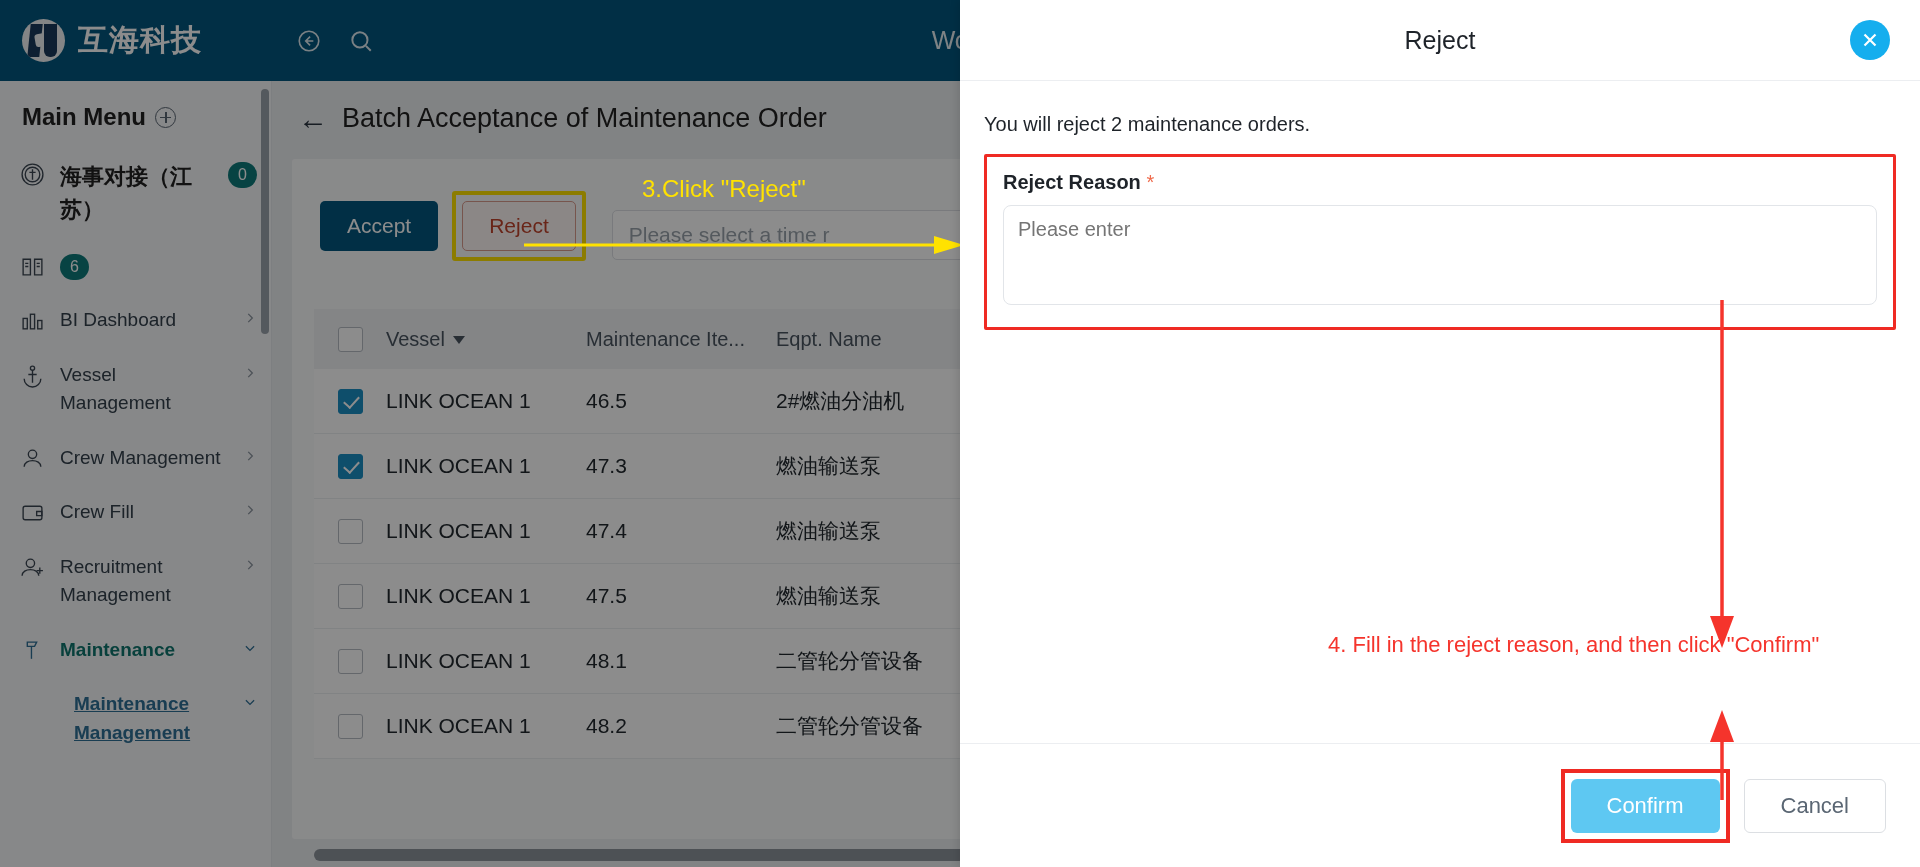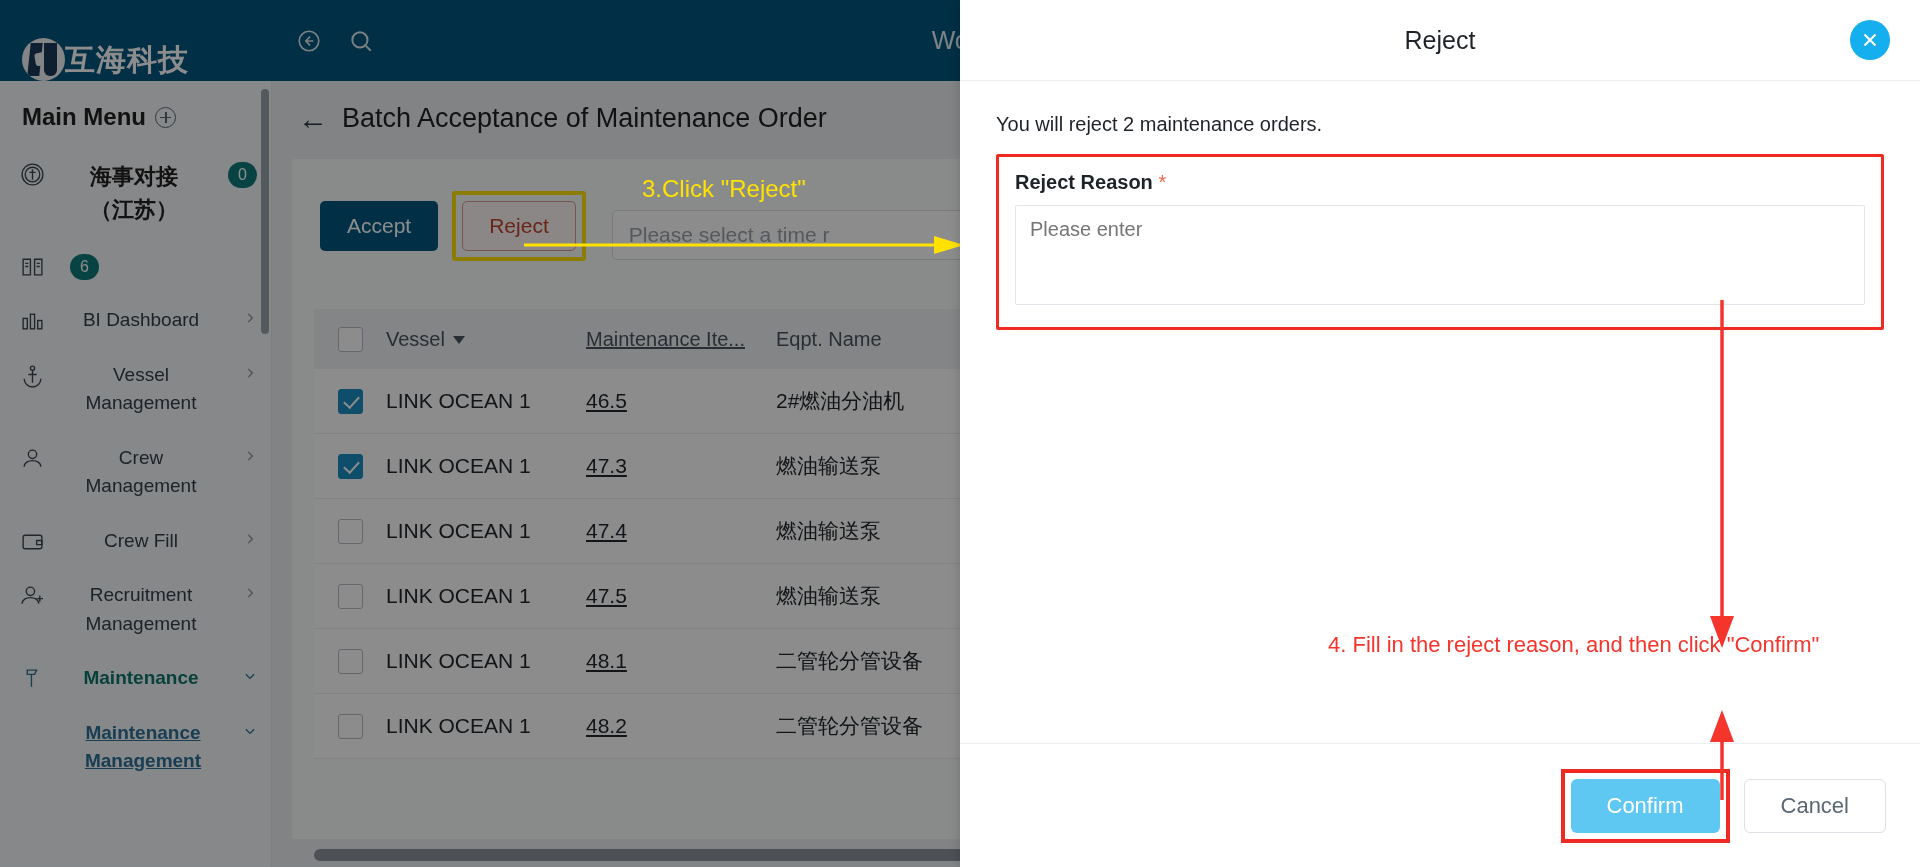--- a/index.html
+++ b/index.html
@@ -25,21 +25,21 @@
   
   .topbar {
     position: absolute; top: 0; left: 0;
     width: 1920px; height: 81px;
     background: #03577e;
     display: flex; align-items: center;
     z-index: 5;
   }
   .brand {
     width: 272px; height: 81px;
-    display: flex; align-items: flex-end; 
+    display: flex; align-items: center; gap: 13px;
     padding-left: 22px;
   }
   .brand-logo {
     width: 43px; height: 43px; border-radius: 50%;
     background: #f1f3f4;
     position: relative; overflow: hidden;
     flex: none;
   }
   .brand-logo::before {
     content: ""; position: absolute;
@@ -101,23 +101,22 @@
   }
   .plus-circle::before, .plus-circle::after {
     content:""; position:absolute; background:#5a6673;
   }
   .plus-circle::before { left:4px; top:9px; width:11px; height:1.6px; }
   .plus-circle::after  { top:4px; left:9px; height:11px; width:1.6px; }
 
   .nav-item {
     display: flex; align-items: flex-start;
     padding: 13px 14px 13px 18px;
-    gap: 24px; position: relative;
+    gap: 14px; position: relative;
     min-height: 52px;
-    text-align: center;
   }
   .nav-ico {
     width: 28px; flex: none;
     display: flex; align-items: center; justify-content: center;
     color: #3b4652; padding-top: 2px;
   }
   .nav-ico svg { width: 25px; height: 25px; }
   .nav-label {
     font-size: 19px; color: #33404c; line-height: 1.5;
     flex: 1; padding-right: 6px;
@@ -198,21 +197,21 @@
     font-size: 20px; color: #4a5560;
   }
   .tbl-row {
     display: flex; align-items: center;
     height: 65px; border-bottom: 1px solid #eceef1;
     font-size: 21px; color: #22282e;
     background: #fff;
   }
   .c-chk { width: 72px; display:flex; align-items:center; justify-content:center; }
   .c-vessel { width: 200px; }
-  .c-item { width: 190px; text-decoration: underline; }
+  .c-item { width: 190px; }
   .c-eqpt { width: 225px; }
   .c-more { width: 140px; }
   .chk {
     width: 25px; height: 25px; border: 1.6px solid #b6bcc4;
     border-radius: 3px; background: #fff;
   }
   .chk.on {
     background: #1a8ec4; border-color: #1a8ec4;
     position: relative;
   }
@@ -259,36 +258,36 @@
   .modal-title { font-size: 25px; color: #1e2329; }
   .modal-close {
     position: absolute; right: 30px; top: 20px;
     width: 40px; height: 40px; border-radius: 50%;
     background: #15aeee; color: #fff;
     display: flex; align-items: center; justify-content: center;
     cursor: pointer;
   }
   .modal-close svg { width: 22px; height: 22px; }
 
-  .modal-body { flex: 1; position: relative; padding: 24px 36px 0; }
+  .modal-body { flex: 1; position: relative; padding: 24px 24px 0; }
   .modal-note { font-size: 20px; color: #1e2329; padding: 8px 0 18px 0; }
 
   .field-box {
     border: 3px solid #ef2a23;
     border-radius: 2px;
     padding: 14px 16px 18px;
   }
   .field-label {
     font-size: 20px; font-weight: 700; color: #1e2329;
     margin-bottom: 11px;
   }
   .req { color: #ef6a4b; font-weight: 400; }
   .textarea {
     width: 100%; height: 100px;
-    border: 1px solid #e2e5e9; border-radius: 2px;
+    border: 1px solid #e2e5e9; border-radius: 8px;
     background: #fff; padding: 12px 14px;
     font-size: 20px; color: #b0b6bd;
     font-family: "Liberation Sans", sans-serif;
     resize: none; outline: none;
   }
 
   .modal-foot {
     height: 124px; border-top: 1px solid #eceef1;
     display: flex; align-items: center; justify-content: flex-end;
     gap: 14px; padding-right: 34px; flex: none;

